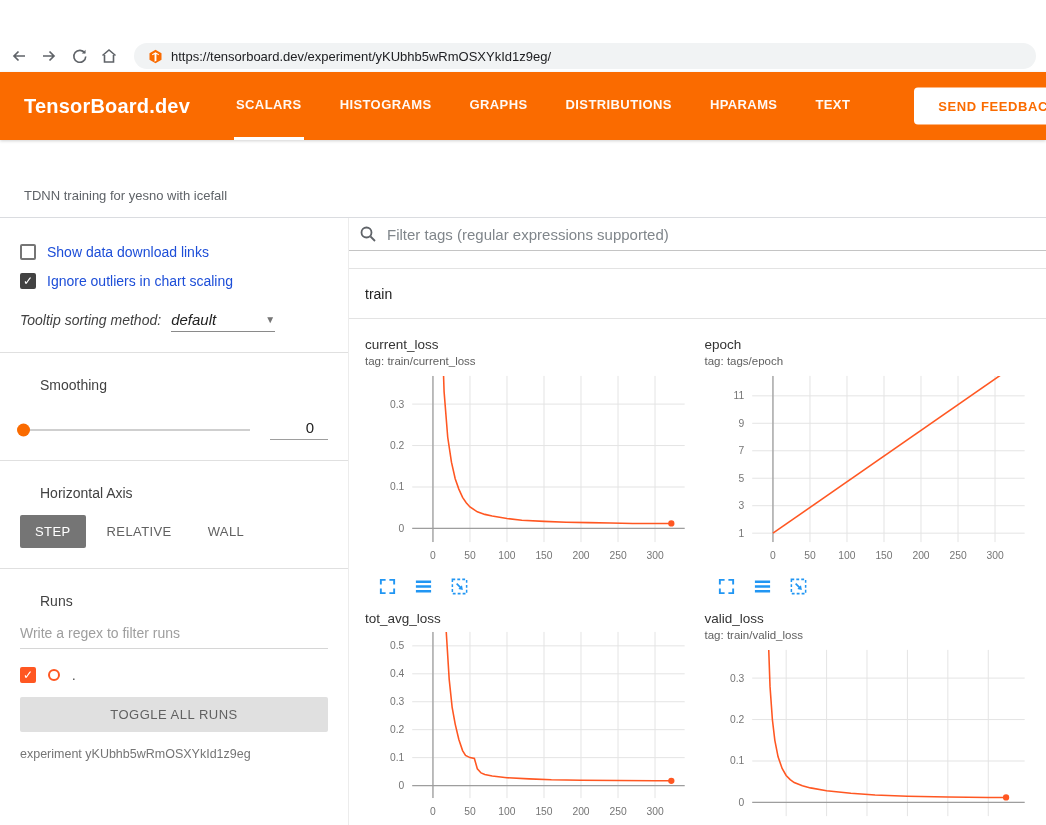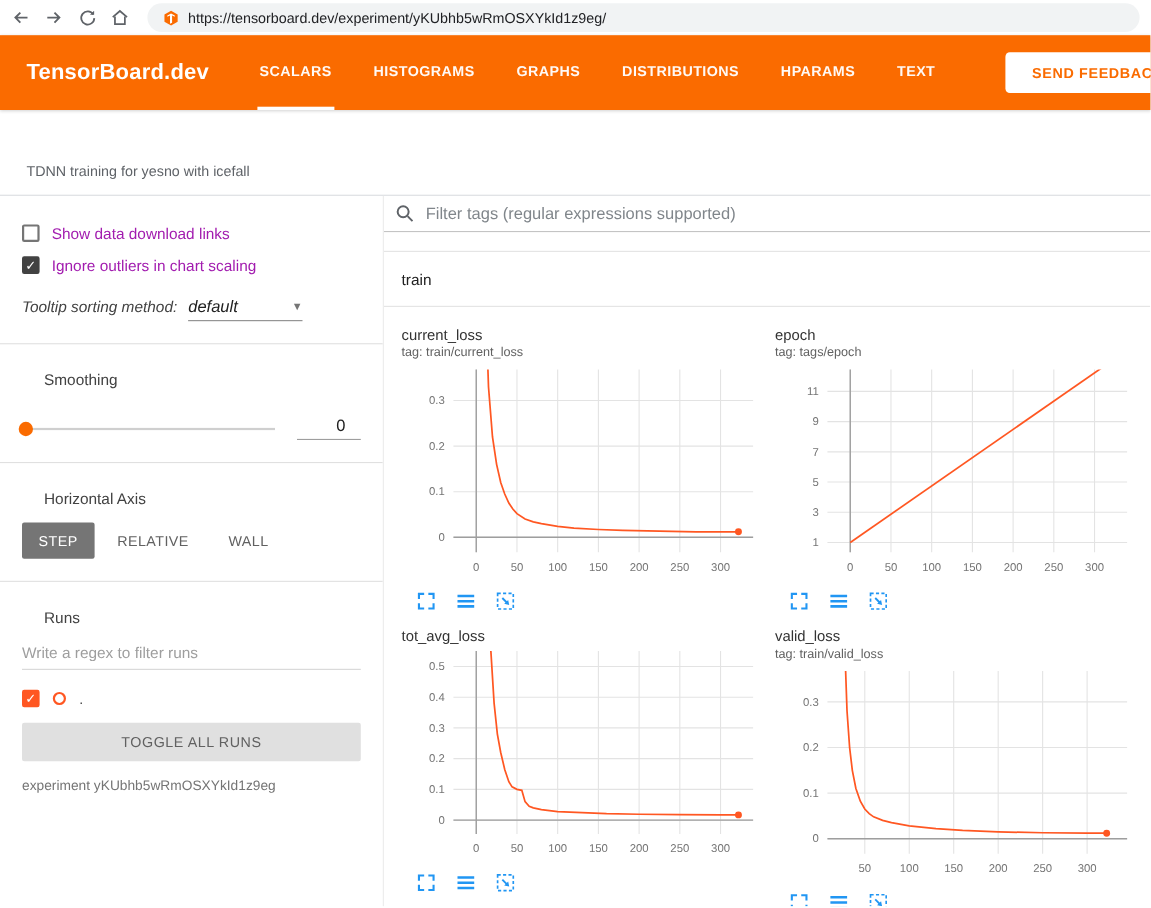--- a/index.html
+++ b/index.html
@@ -1,20 +1,20 @@
 <!DOCTYPE html>
 <html style="--header_bg: #fa6b00; --accent: #fa6b00; --run_color: #ff5722; --icon_blue: #2196f3; --grid_line: #e3e3e3; --axis_line: #9e9e9e; --tick_text: #757575;"><head>
 <meta charset="utf-8">
 <style>
   * { box-sizing: border-box; margin: 0; padding: 0; }
   html,body { width:1046px; height:825px; overflow:hidden; background:#fff;
     font-family:"Liberation Sans", sans-serif; color:#212121; }
 
   
-  .browser-bar { height:32px; display:flex; align-items:center; padding:0 10px; gap:12px; background:#fff; }
+  .browser-bar { height:32px; display:flex; align-items:center; padding:0 10px; gap:12px; background:#fff;margin-top:40px; }
   .nav-ic { width:18px; height:18px; display:flex; align-items:center; justify-content:center; cursor:pointer; }
   .address-pill { flex:1; height:26px; background:#f1f3f4; border-radius:14px; display:flex;
     align-items:center; gap:8px; padding:0 14px; margin-left:4px; }
   .address-pill .url { font-size:13px; color:#202124; white-space:nowrap; }
 
   
   .tb-header { height:68px; background:var(--header_bg); display:flex; align-items:center;
     padding:0 24px; position:relative; color:#fff; box-shadow:0 1px 3px rgba(0,0,0,.18); }
   .brand { font-size:20px; font-weight:bold; margin-right:44px; letter-spacing:.2px; }
   .nav-tabs { display:flex; gap:34px; height:100%; }
@@ -30,21 +30,21 @@
   .subtitle-band { height:78px; border-bottom:1px solid #dadce0; display:flex; align-items:flex-end;
     padding:0 0 14px 24px; }
   .subtitle-band span { font-size:13px; color:#5f6368; }
 
   
   .content { display:flex; height:646px; overflow:hidden; }
   .sidebar { width:349px; flex-shrink:0; border-right:1px solid #ececec; padding:26px 20px 0 20px; overflow:hidden; }
   .main { flex:1; display:flex; flex-direction:column; overflow:hidden; }
 
   
-  .check-row { display:flex; align-items:center; gap:11px; margin-bottom:13px; font-size:14px; color:#a21caf; }
+  .check-row { display:flex; align-items:center; gap:11px; margin-bottom:13px; font-size:14px; color:#1d4ed8; }
   .checkbox { width:16px; height:16px; border:2px solid #757575; border-radius:2px; flex-shrink:0;
     display:flex; align-items:center; justify-content:center; cursor:pointer; background:#fff; color:#fff; font-size:12px; }
   .checkbox.checked { background:#424242; border-color:#424242; }
   .checkbox.checked::after { content:"✓"; line-height:1; }
   .checkbox.orange.checked { background:var(--run_color); border-color:var(--run_color); }
 
   .tooltip-row { display:flex; align-items:baseline; gap:10px; margin-top:22px; font-size:14px; color:#424242;font-style:italic; }
   .select-box { width:104px; display:flex; justify-content:space-between; align-items:center;
     border-bottom:1px solid #8a8a8a; padding-bottom:3px; font-size:15px; color:#212121; cursor:pointer; }
   .select-box .caret { font-size:10px; color:#757575; }

